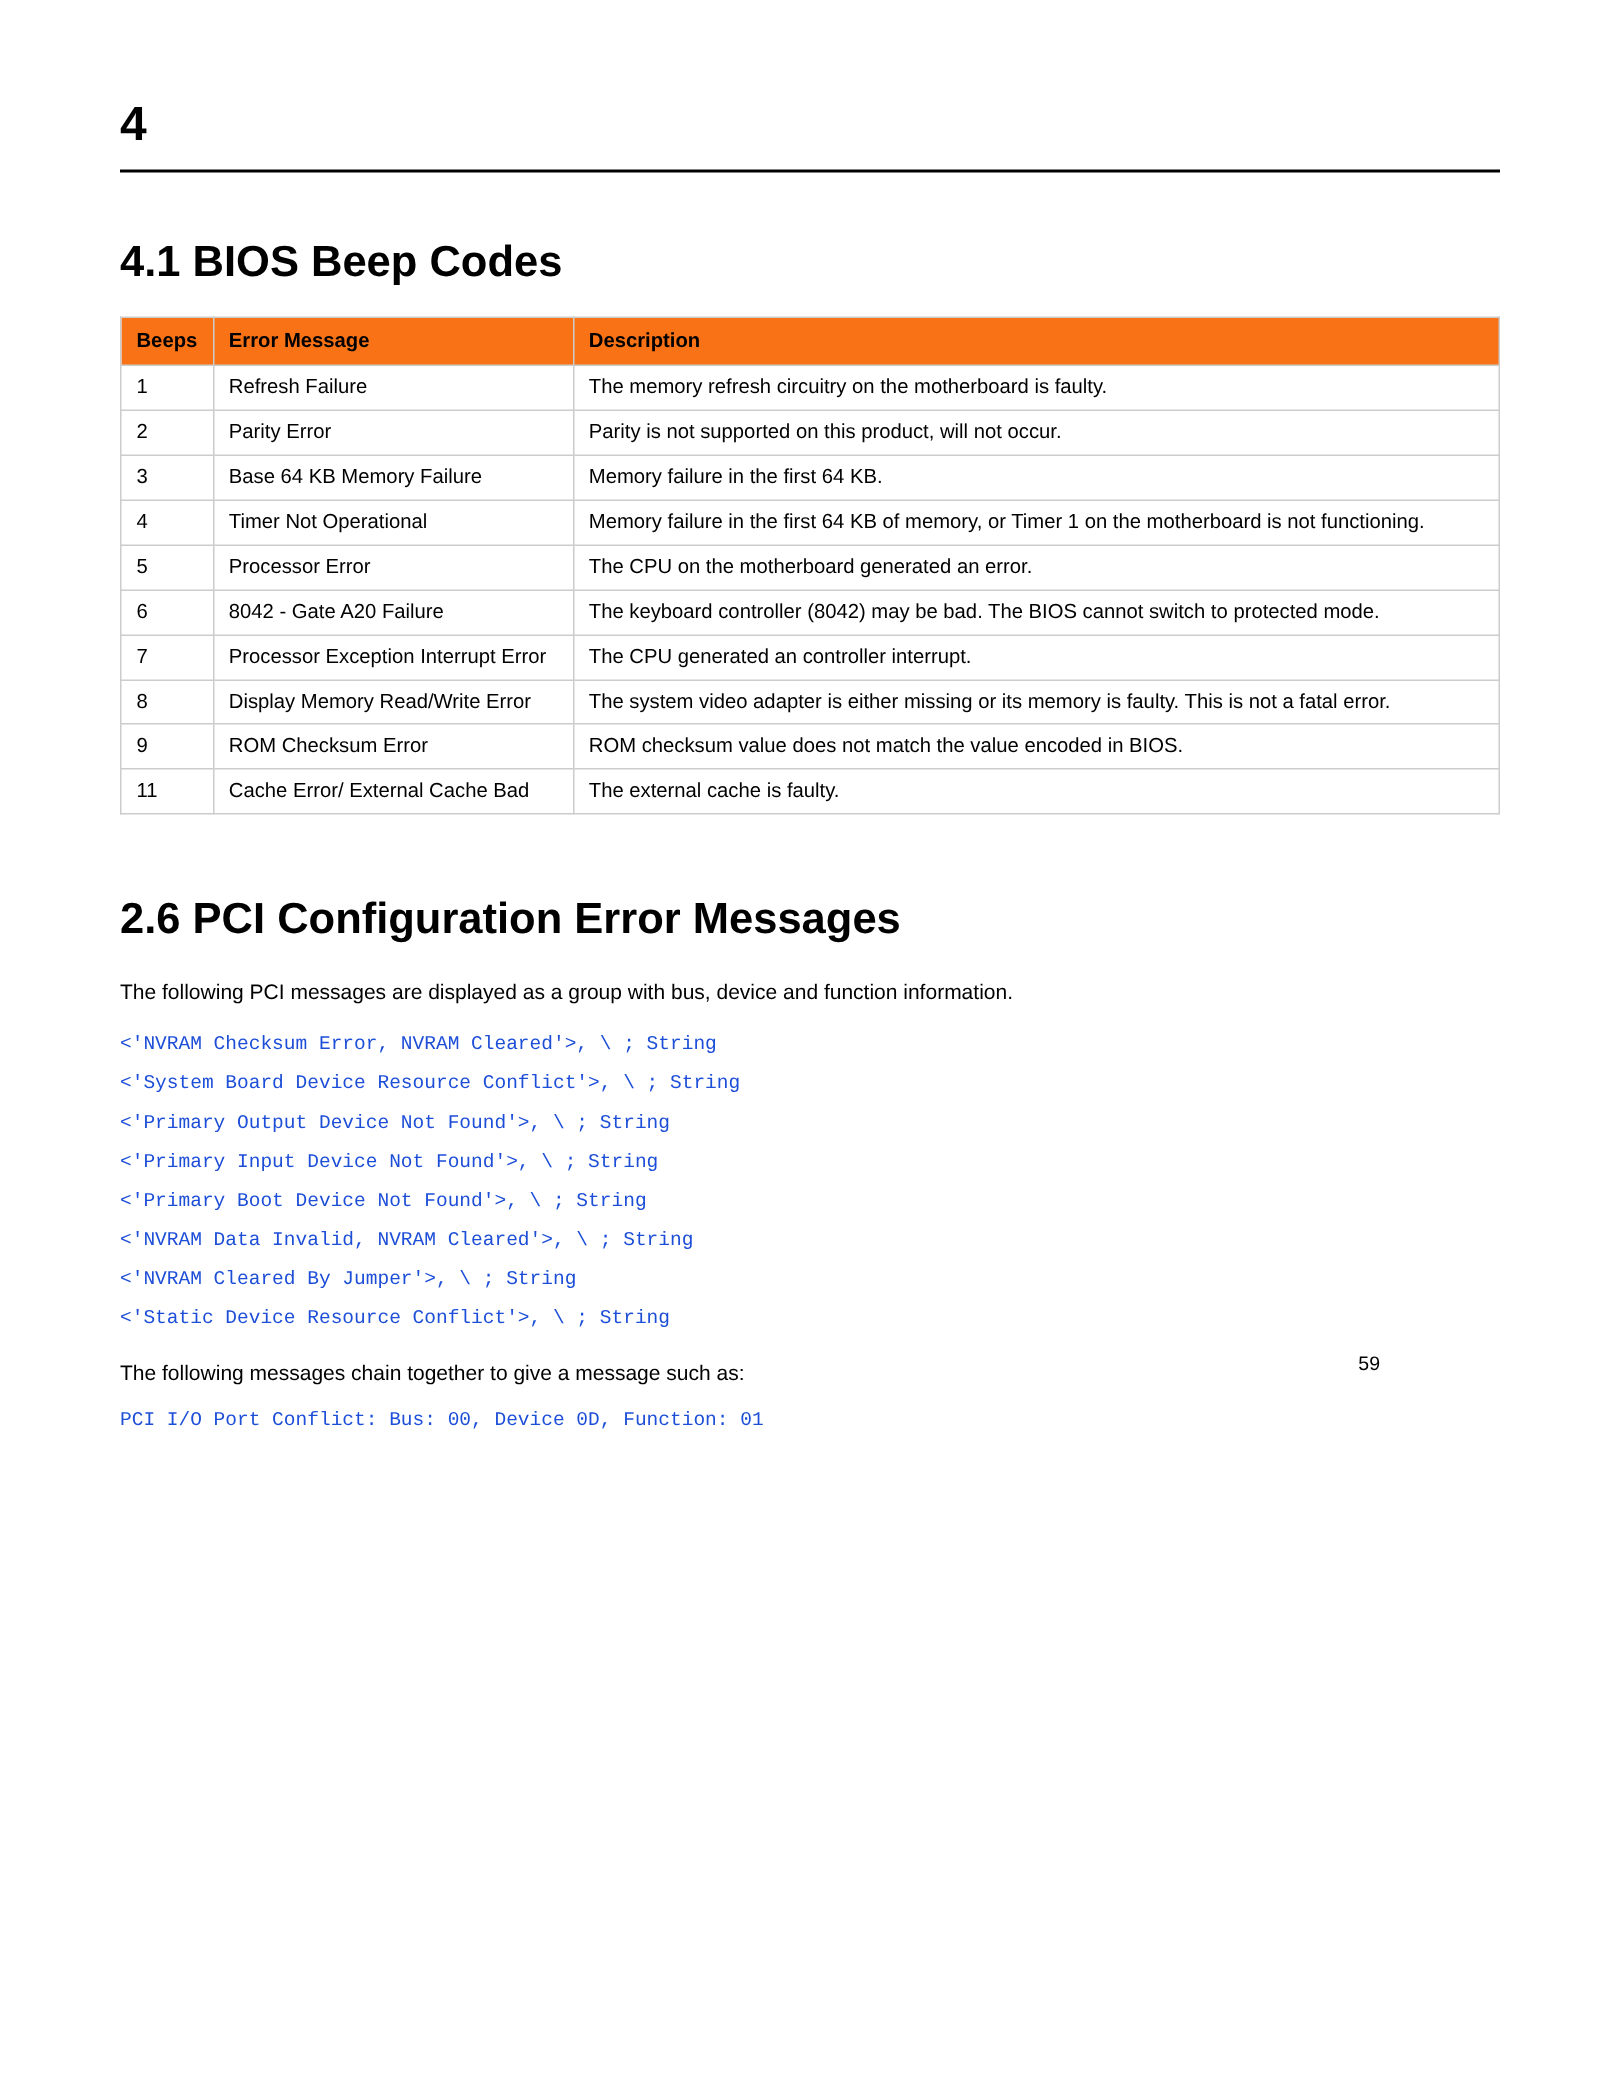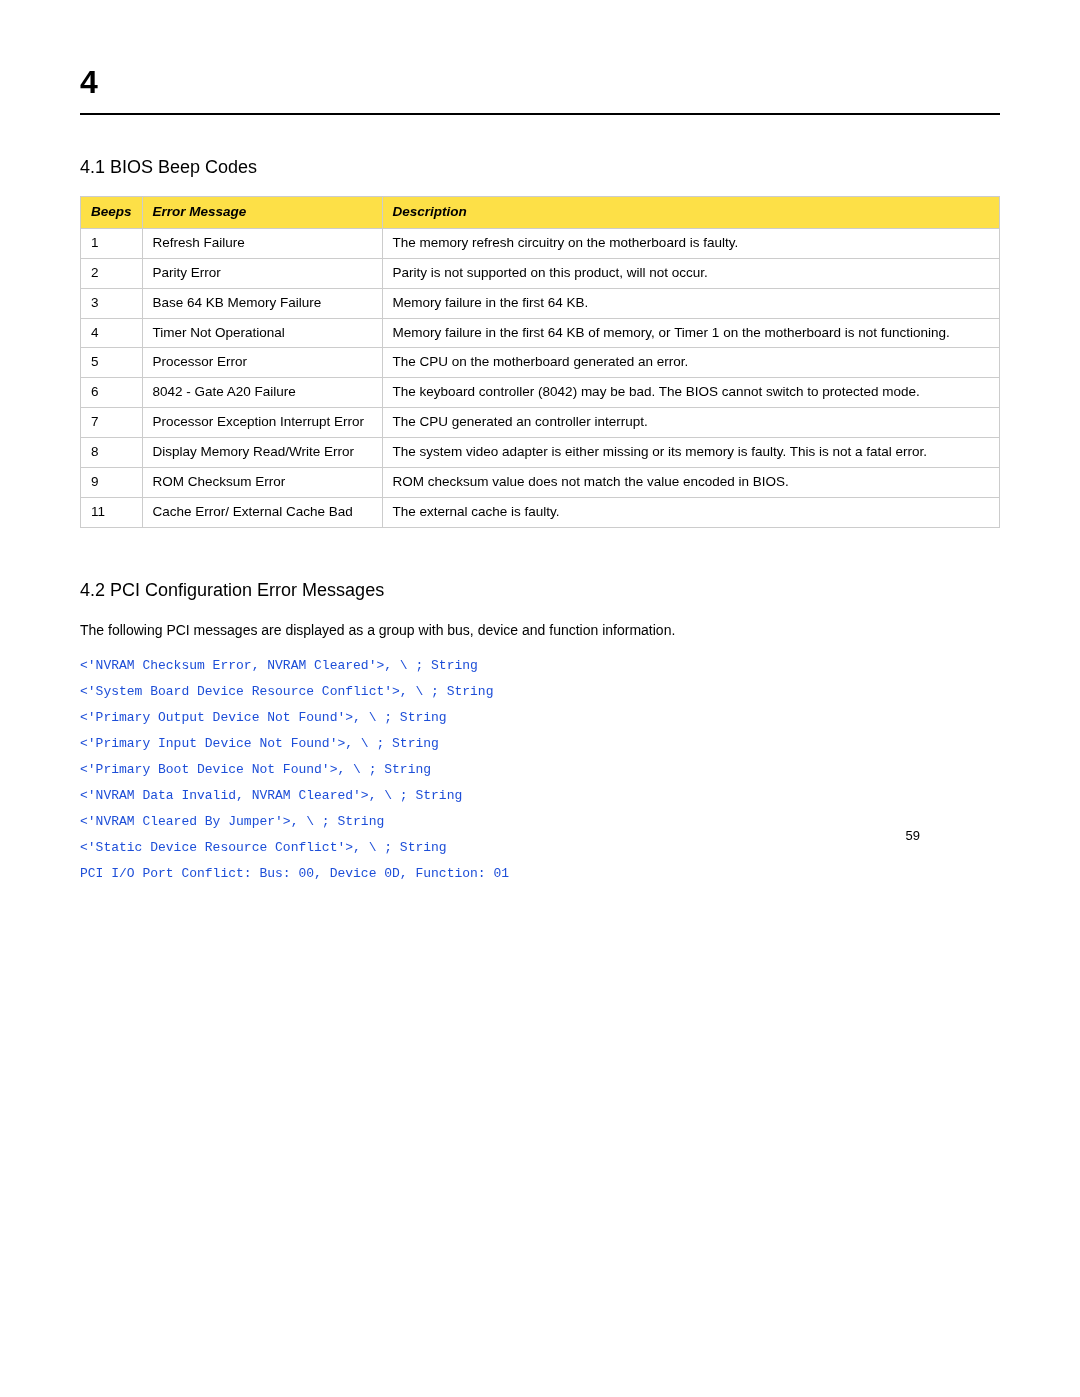--- a/index.html
+++ b/index.html
@@ -26,39 +26,38 @@
       letter-spacing: -0.5px;
     }
 
     .chapter-divider {
       border: none;
       border-top: 2px solid #000;
       margin-bottom: 40px;
     }
 
     .section-title {
-      font-size: 18px;
-      font-weight: normal;
+      font-size: 29px;
+      font-weight: bold;
       margin-bottom: 16px;
     }
 
     .bios-table {
       width: 100%;
       border-collapse: collapse;
       margin-bottom: 50px;
       font-size: 13.5px;
     }
 
     .bios-table th {
-      background: #fde047;
+      background: #f97316;
       font-weight: bold;
       text-align: left;
       padding: 6px 10px;
       border: 1px solid #ccc;
-      font-style: italic;
     }
 
     .bios-table td {
       padding: 5px 10px;
       border: 1px solid #ccc;
       vertical-align: top;
     }
 
     .bios-table .col-beeps {
       width: 60px;
@@ -174,34 +173,35 @@
         </tr>
         <tr>
           <td>11</td>
           <td>Cache Error/ External Cache Bad</td>
           <td>The external cache is faulty.</td>
         </tr>
       </tbody>
   </table>
 
   <div class="section-42">
-    <h2 class="section-title">4.2  PCI Configuration Error Messages</h2>
+    <h2 class="section-title">2.6  PCI Configuration Error Messages</h2>
 
     <p class="intro-text">The following PCI messages are displayed as a group with bus, device and function information.</p>
 
     <div id="code-lines-container">
     <div class="code-block">&lt;'NVRAM Checksum Error, NVRAM Cleared'&gt;, \ ; String</div>
         <div class="code-block">&lt;'System Board Device Resource Conflict'&gt;, \ ; String</div>
         <div class="code-block">&lt;'Primary Output Device Not Found'&gt;, \ ; String</div>
         <div class="code-block">&lt;'Primary Input Device Not Found'&gt;, \ ; String</div>
         <div class="code-block">&lt;'Primary Boot Device Not Found'&gt;, \ ; String</div>
         <div class="code-block">&lt;'NVRAM Data Invalid, NVRAM Cleared'&gt;, \ ; String</div>
         <div class="code-block">&lt;'NVRAM Cleared By Jumper'&gt;, \ ; String</div>
         <div class="code-block">&lt;'Static Device Resource Conflict'&gt;, \ ; String</div>
       </div>
 
+    <p class="chain-text">The following messages chain together to give a message such as:</p>
 
     <div class="code-block">PCI I/O Port Conflict: Bus: 00, Device 0D, Function: 01</div>
   </div>
 
   <div class="page-number">59</div>
 
 </div>
 
 </body></html>

